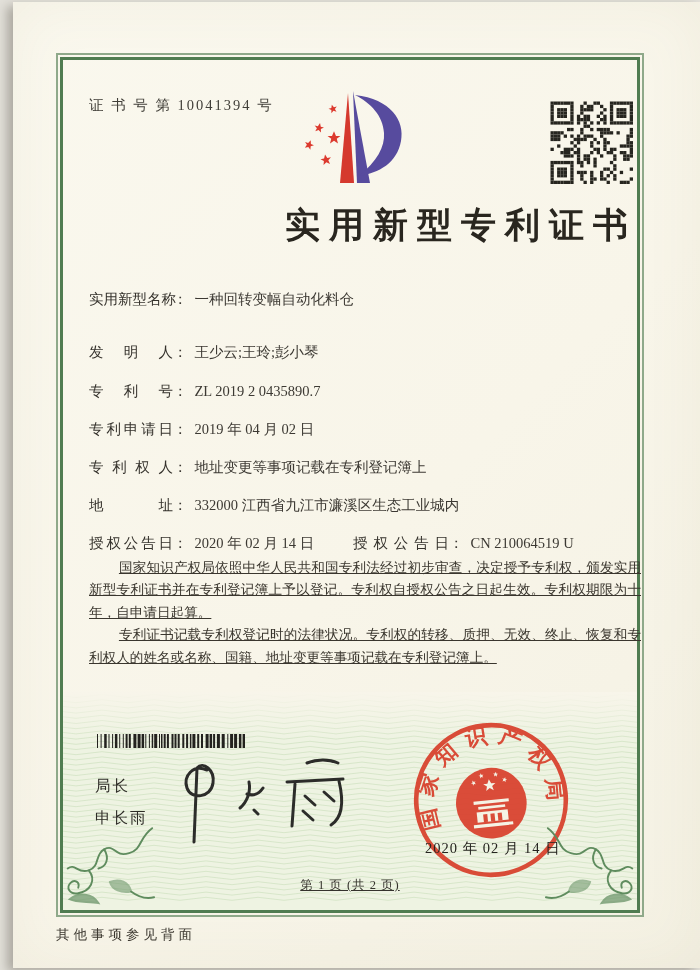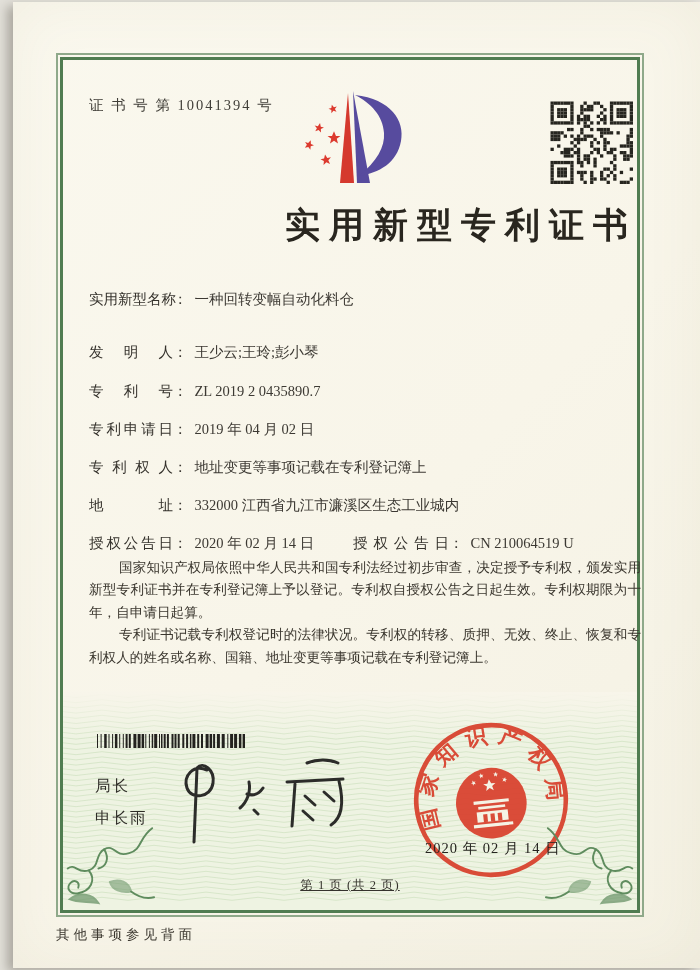--- a/index.html
+++ b/index.html
@@ -17,21 +17,21 @@
     font-weight:600;letter-spacing:9px;color:#29261f;}
 
   .frow{position:absolute;left:26px;right:22px;font-size:14.5px;color:#3c3933;white-space:nowrap;}
   .r0{top:230px}.r1{top:283px}.r2{top:322px}.r3{top:360px}.r4{top:398px}.r5{top:436px}.r6{top:474px}
   .f-label{display:inline-block;width:84px;text-align:justify;text-align-last:justify;color:#35322c;}
   .f-colon{margin-right:7px;}
   .pair2{position:absolute;left:264px;top:0;}
   .pair2 .f-label{width:96px;}
 
   .paras{position:absolute;left:26px;width:552px;top:497px;font-size:13.6px;line-height:22.4px;
-    color:#3a362e;text-align:justify;}
+    color:#3a362e;text-align:justify;text-decoration:underline;}
   .paras p{margin:0;text-indent:2.2em;}
 
   .panel{position:absolute;left:0;right:0;top:632px;bottom:0;background:#eef3e2;}
   .panel-fade{position:absolute;left:0;right:0;top:0;height:48px;
     background:linear-gradient(#f8f5ea,rgba(248,245,234,0));z-index:1;}
   .waves{position:absolute;left:0;top:0;}
   .barcode{position:absolute;left:34px;top:42px;width:148px;height:14px;z-index:2;}
   .signer-role{position:absolute;left:32px;top:84px;font-size:15.5px;color:#2e2c27;z-index:2;
     font-family:"Liberation Sans","DejaVu Sans",sans-serif;letter-spacing:2px;}
   .signer-name{position:absolute;left:32px;top:116px;font-size:15.5px;color:#2e2c27;z-index:2;

